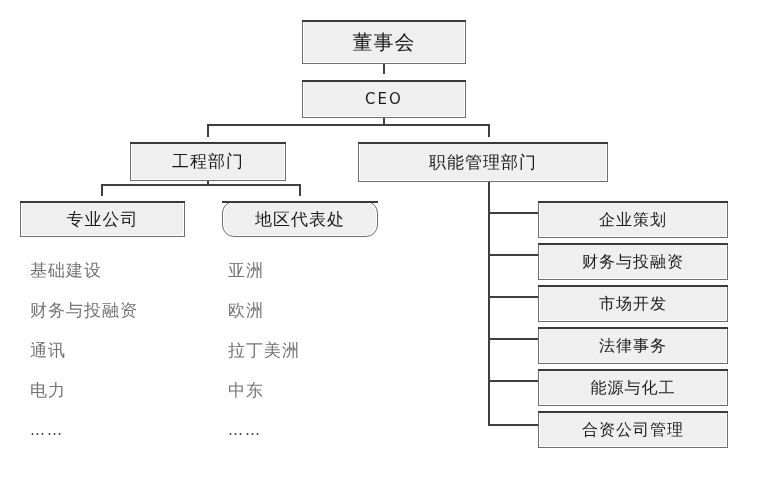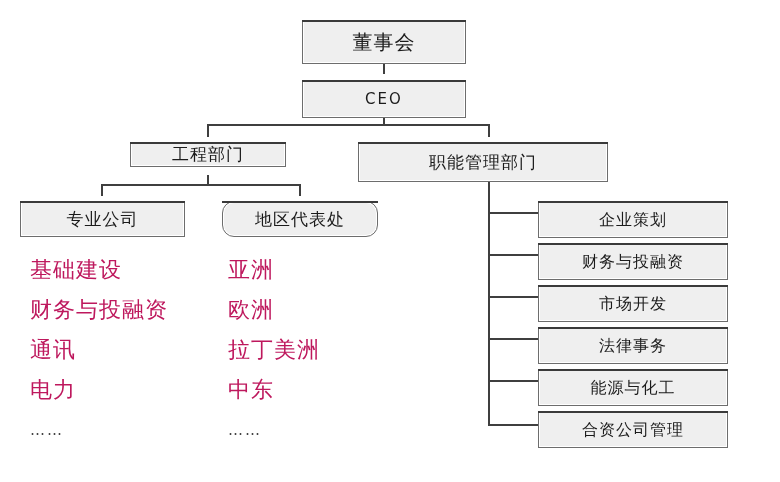--- a/index.html
+++ b/index.html
@@ -38,21 +38,21 @@
     height: 2px;
     background: #3a3a3a;
   }
   .node-label {
     position: relative;
     z-index: 2;
     white-space: nowrap;
   }
   .n-board   { left: 302px; top: 14px;  width: 164px; height: 44px; font-size: 20px; }
   .n-ceo     { left: 302px; top: 74px;  width: 164px; height: 38px; font-size: 15px; letter-spacing: 2px; }
-  .n-eng     { left: 130px; top: 136px; width: 156px; height: 25px; font-size: 17px; }
+  .n-eng     { left: 130px; top: 136px; width: 156px; height: 39px; font-size: 17px; }
   .n-func    { left: 358px; top: 136px; width: 250px; height: 40px; font-size: 17px; justify-content: center; }
   .n-prof    { left: 20px;  top: 195px; width: 165px; height: 36px; font-size: 17px; }
   .n-region  { left: 222px; top: 195px; width: 156px; height: 36px; font-size: 17px; border-radius: 12px; }
 
   .n-right {
     left: 538px;
     width: 190px;
     height: 37px;
     font-size: 16px;
   }
@@ -63,22 +63,22 @@
     z-index: 1;
   }
   .vline { width: 2px; }
   .hline { height: 2px; }
 
   .list-col {
     position: absolute;
     z-index: 2;
   }
   .list-item {
-    font-size: 22px;
-    color: #be185d;
+    font-size: 17px;
+    color: #737373;
     line-height: 1;
     height: 40px;
     display: flex;
     align-items: center;
     white-space: nowrap;
     letter-spacing: 1px;
   }
   .list-ellipsis {
     font-size: 15px;
     letter-spacing: 2px;

